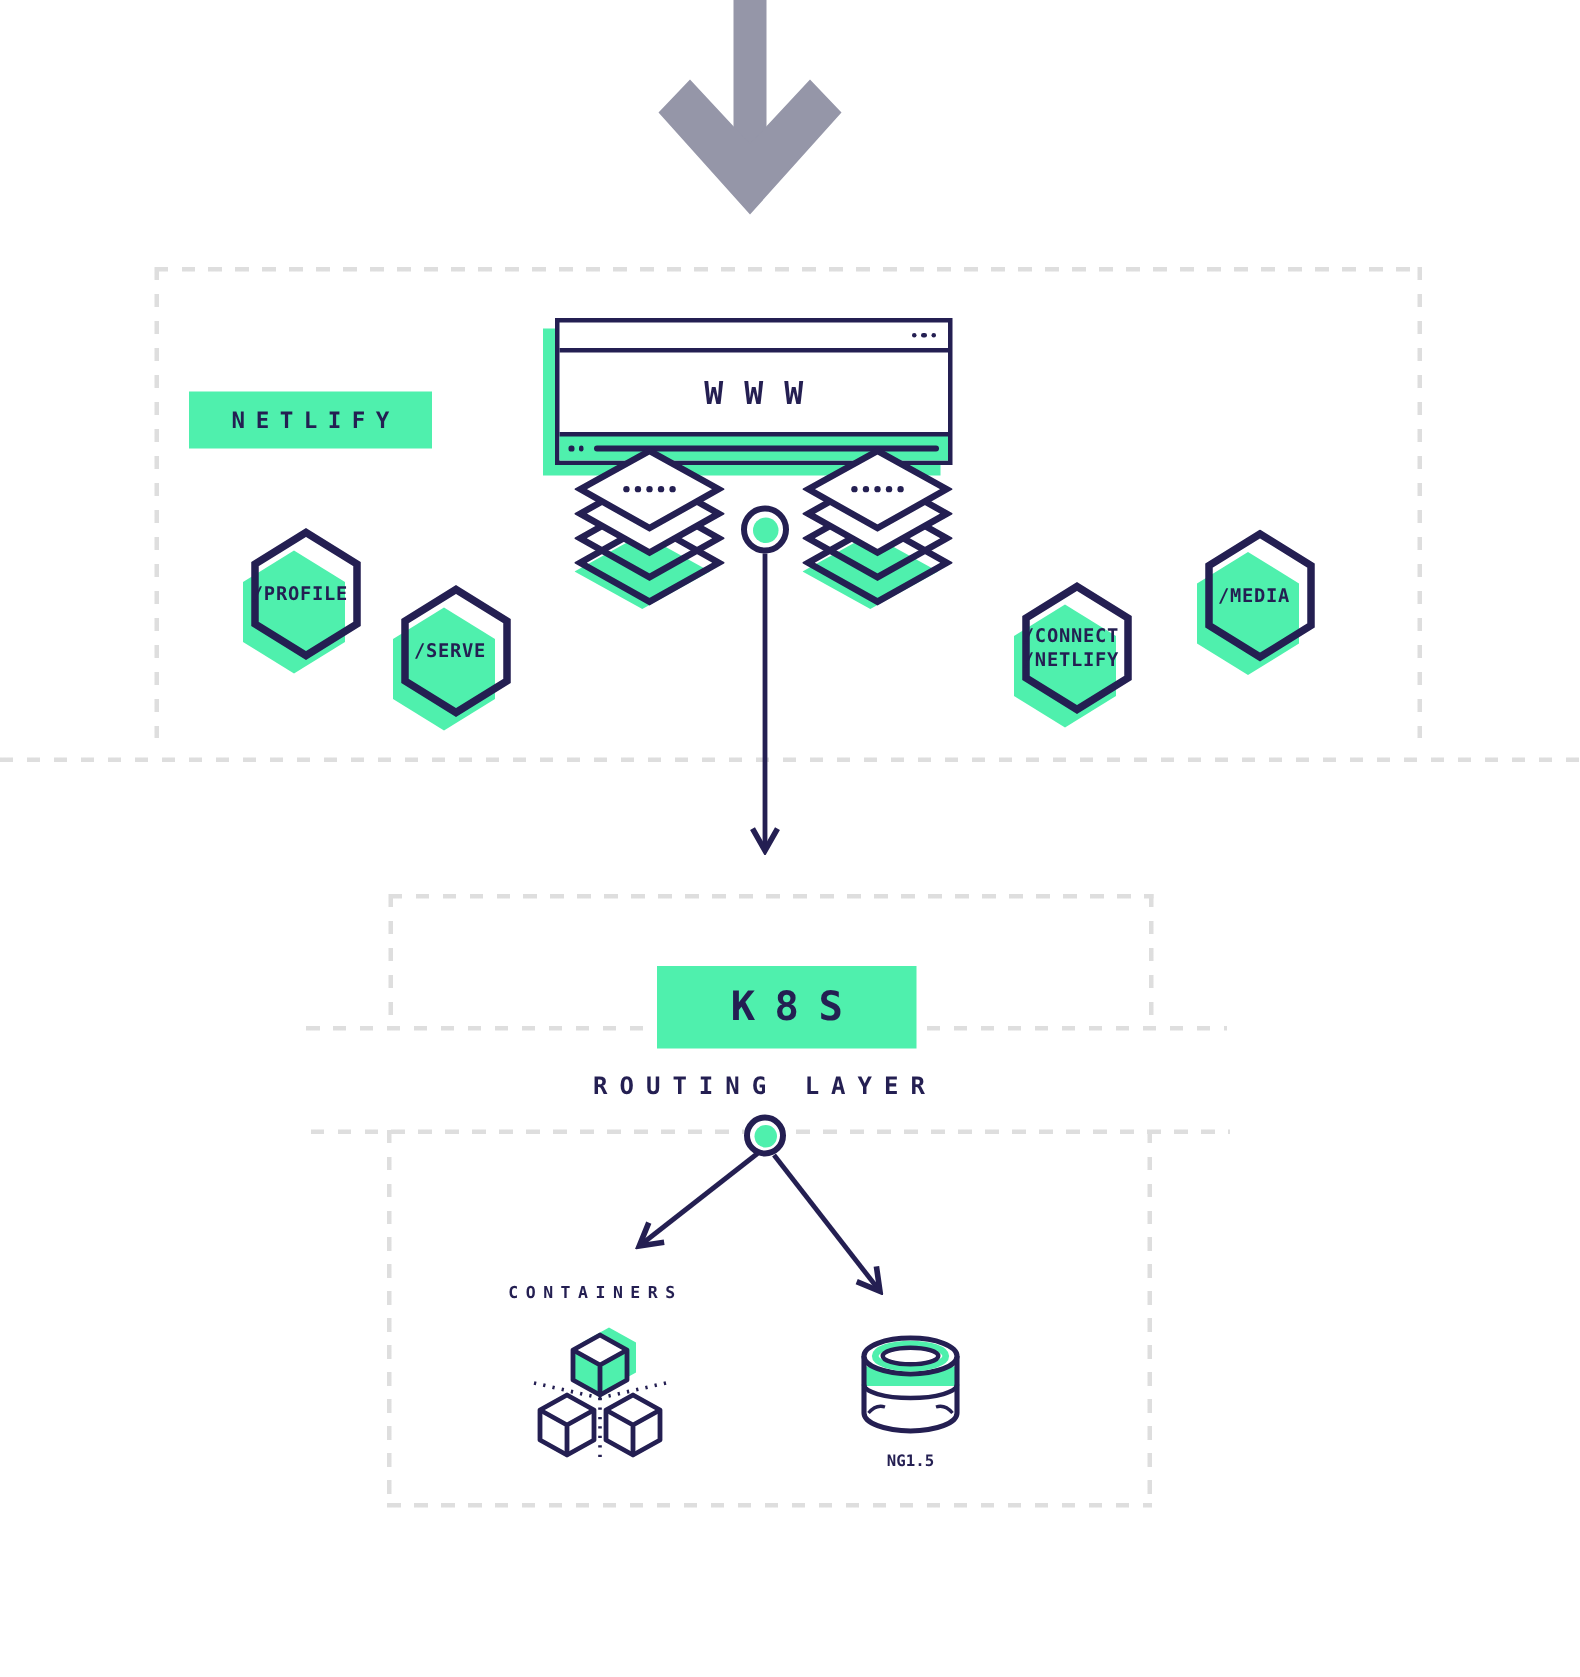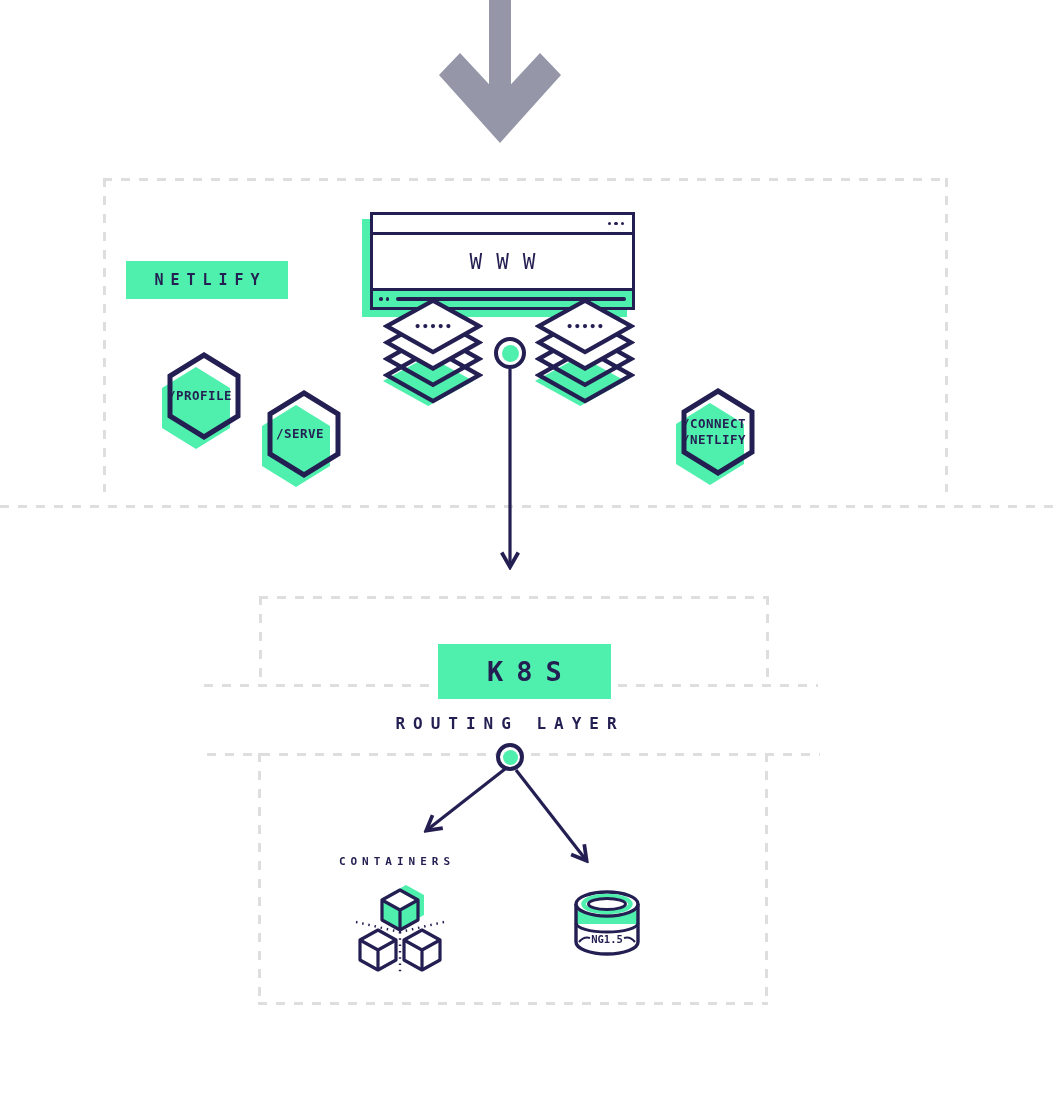--- a/index.html
+++ b/index.html
@@ -14,30 +14,30 @@
   
   .tag{
     position:absolute;background:#4ff0ad;color:#241f52;font-weight:bold;
     display:flex;align-items:center;justify-content:center;margin-top:33px;
   }
   .netlify-tag{left:126px;top:228px;width:162px;height:38px;font-size:15px;letter-spacing:7px;text-indent:7px;}
   .k8s-tag{left:438px;top:611px;width:173px;height:55px;font-size:27px;letter-spacing:13px;text-indent:13px;}
   .title-text{position:absolute;font-weight:bold;text-align:center;color:#241f52;}
   .routing-title{left:310px;top:714px;width:400px;font-size:16px;letter-spacing:8px;}
   .containers-title{left:297px;top:855px;width:200px;font-size:11px;letter-spacing:5px;}
-  .ng-label{left:577px;top:933px;width:60px;font-size:10.5px;letter-spacing:0px;}
+  .ng-label{left:577px;top:968px;width:60px;font-size:10.5px;letter-spacing:0px;}
   
   .win-shadow{left:362px;top:219px;width:265px;height:98px;background:#4ff0ad;}
   .window{
     left:370px;top:212px;width:265px;height:98px;background:#ffffff;
     border:3.5px solid #241f52;box-sizing:border-box;display:flex;flex-direction:column;
   }
   .win-titlebar{height:17px;border-bottom:3.5px solid #241f52;display:flex;align-items:center;justify-content:flex-end;padding-right:8px;gap:3px;}
   .win-dot{width:3.5px;height:3.5px;border-radius:50%;background:#241f52;}
-  .win-content{flex:1;display:flex;align-items:center;justify-content:center;font-weight:normal;font-size:21px;letter-spacing:14px;text-indent:14px;color:#241f52;}
+  .win-content{flex:1;display:flex;align-items:center;justify-content:center;font-weight:bold;font-size:21px;letter-spacing:14px;text-indent:14px;color:#241f52;}
   .win-statusbar{height:16px;border-top:3.5px solid #241f52;background:#4ff0ad;display:flex;align-items:center;padding:0 6px;gap:3px;}
   .status-line{height:4px;border-radius:2px;background:#241f52;flex:1;margin-left:4px;}
   
   .node{position:absolute;border-radius:50%;background:#ffffff;border:4.5px solid #241f52;box-sizing:border-box;display:flex;align-items:center;justify-content:center;}
   .node-inner{border-radius:50%;background:#4ff0ad;}
   .node1{left:494px;top:337px;width:32px;height:32px;}
   .node1 .node-inner{width:17px;height:17px;}
   .node2{left:496px;top:743px;width:28px;height:28px;border-width:4px;}
   .node2 .node-inner{width:15px;height:15px;}
   
@@ -162,20 +162,27 @@
     <svg width="92" height="102" viewBox="0 0 92 102">
       <polygon points="42,15 76,36 76,76 42,97 8,76 8,36" fill="#4ff0ad"></polygon>
       <polygon points="50,3 84,24 84,64 50,85 16,64 16,24" fill="none" stroke="#241f52" stroke-width="5"></polygon>
     </svg>
     <div class="hex-label">
       <div>/CONNECT</div>
       <div>/NETLIFY</div>
     </div>
   </div>
 
+  <div class="hex" style="left:790px;top:353px;">
+    <svg width="92" height="102" viewBox="0 0 92 102">
+      <polygon points="42,15 76,36 76,76 42,97 8,76 8,36" fill="#4ff0ad"></polygon>
+      <polygon points="50,3 84,24 84,64 50,85 16,64 16,24" fill="none" stroke="#241f52" stroke-width="5"></polygon>
+    </svg>
+    <div class="hex-label">/MEDIA</div>
+  </div>
 
   <div class="tag netlify-tag">NETLIFY</div>
 
   <div class="tag k8s-tag">K8S</div>
 
   <div class="title-text routing-title">ROUTING LAYER</div>
 
   <div class="node node2">
     <div class="node-inner"></div>
   </div>

